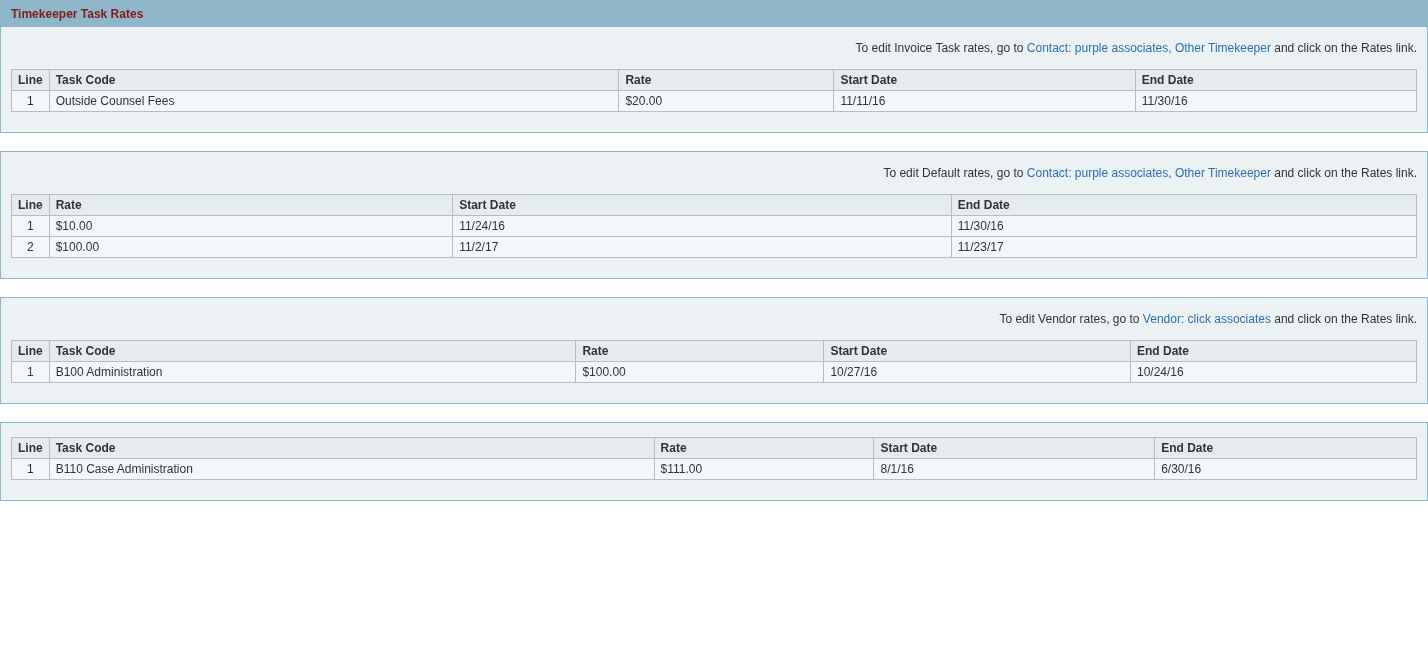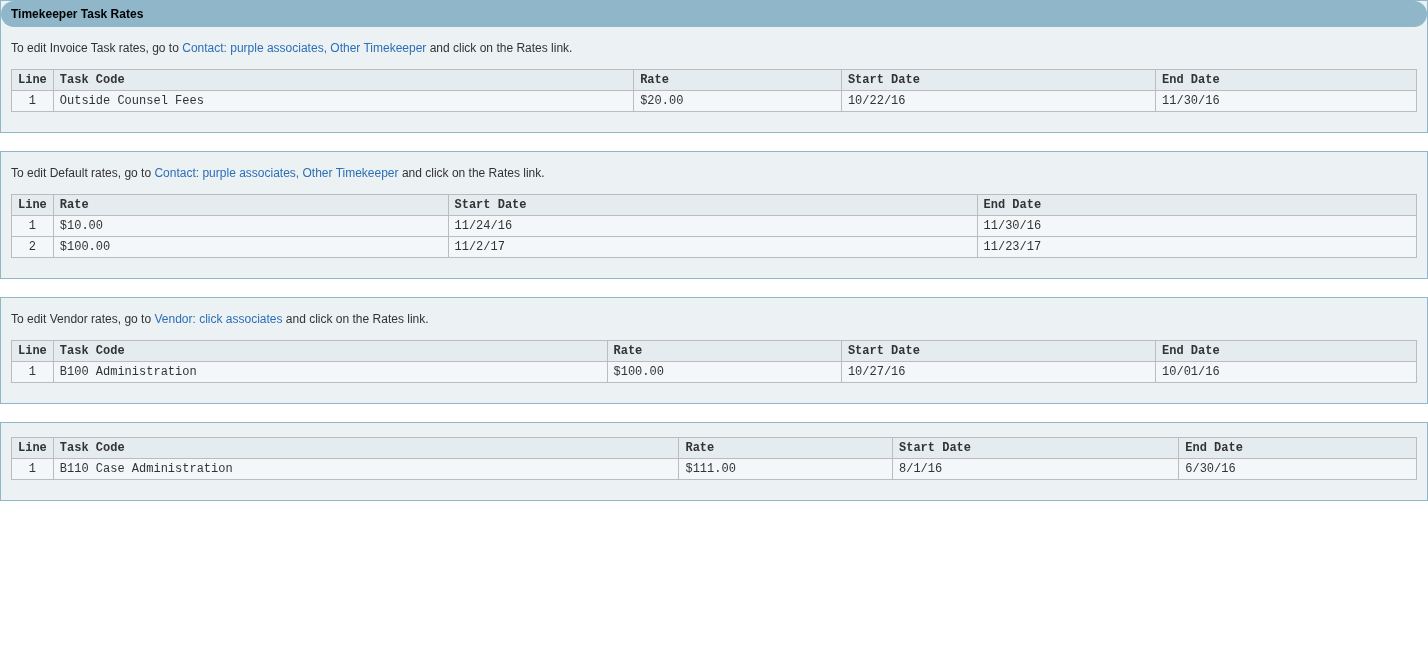--- a/index.html
+++ b/index.html
@@ -11,51 +11,50 @@
     font-size: 12px;
     color: #333;
   }
   .panel {
     border: 1px solid #8fb7c9;
     background: #ecf1f4;
     margin: 0 0 18px 0;
   }
   .panel-header {
     background: #8fb7c9;
-    color: #000000;
+    color: #7f1d1d;
     font-weight: 600;
     padding: 6px 10px;
     font-size: 12px;
-    border-radius: 13px;
   }
   .panel-body {
     padding: 14px 10px 20px 10px;
   }
   .intro {
     margin: 0 0 14px 0;
     color: #333;
     font-size: 12px;
+    text-align: right;
   }
   .intro a {
     color: #2b6fb6;
     text-decoration: none;
   }
   table.rates {
     width: 100%;
     border-collapse: collapse;
     background: #ffffff;
     border: 1px solid #bcbcbc;
   }
   table.rates th, table.rates td {
     border: 1px solid #bcbcbc;
     padding: 3px 6px;
     text-align: left;
     font-size: 12px;
     vertical-align: middle;
-    font-family: Liberation Mono, monospace;
   }
   table.rates th {
     background: #e5ecf0;
     font-weight: 700;
     color: #333;
   }
   table.rates tbody tr {
     background: #f4f7f9;
   }
   .col-line { width: 34px; text-align: center; }
@@ -84,21 +83,21 @@
               <th>Rate</th>
               <th>Start Date</th>
               <th>End Date</th>
             </tr>
           </thead>
           <tbody>
             <tr>
               <td class="col-line">1</td>
               <td>Outside Counsel Fees</td>
               <td>$20.00</td>
-              <td>10/22/16</td>
+              <td>11/11/16</td>
               <td>11/30/16</td>
             </tr>
           </tbody>
         </table>
       </div>
     </div>
     <div class="panel">
       <div class="panel-body">
         <p class="intro"><span>To edit Default rates, go to </span><a href="#">Contact: purple associates, Other Timekeeper</a><span> and click on the Rates link.</span></p>
         <table class="rates">
@@ -152,21 +151,21 @@
               <th>Start Date</th>
               <th>End Date</th>
             </tr>
           </thead>
           <tbody>
             <tr>
               <td class="col-line">1</td>
               <td>B100 Administration</td>
               <td>$100.00</td>
               <td>10/27/16</td>
-              <td>10/01/16</td>
+              <td>10/24/16</td>
             </tr>
           </tbody>
         </table>
       </div>
     </div>
     <div class="panel">
       <div class="panel-body">
         <table class="rates">
           <colgroup>
             <col style="width: 34px;">

